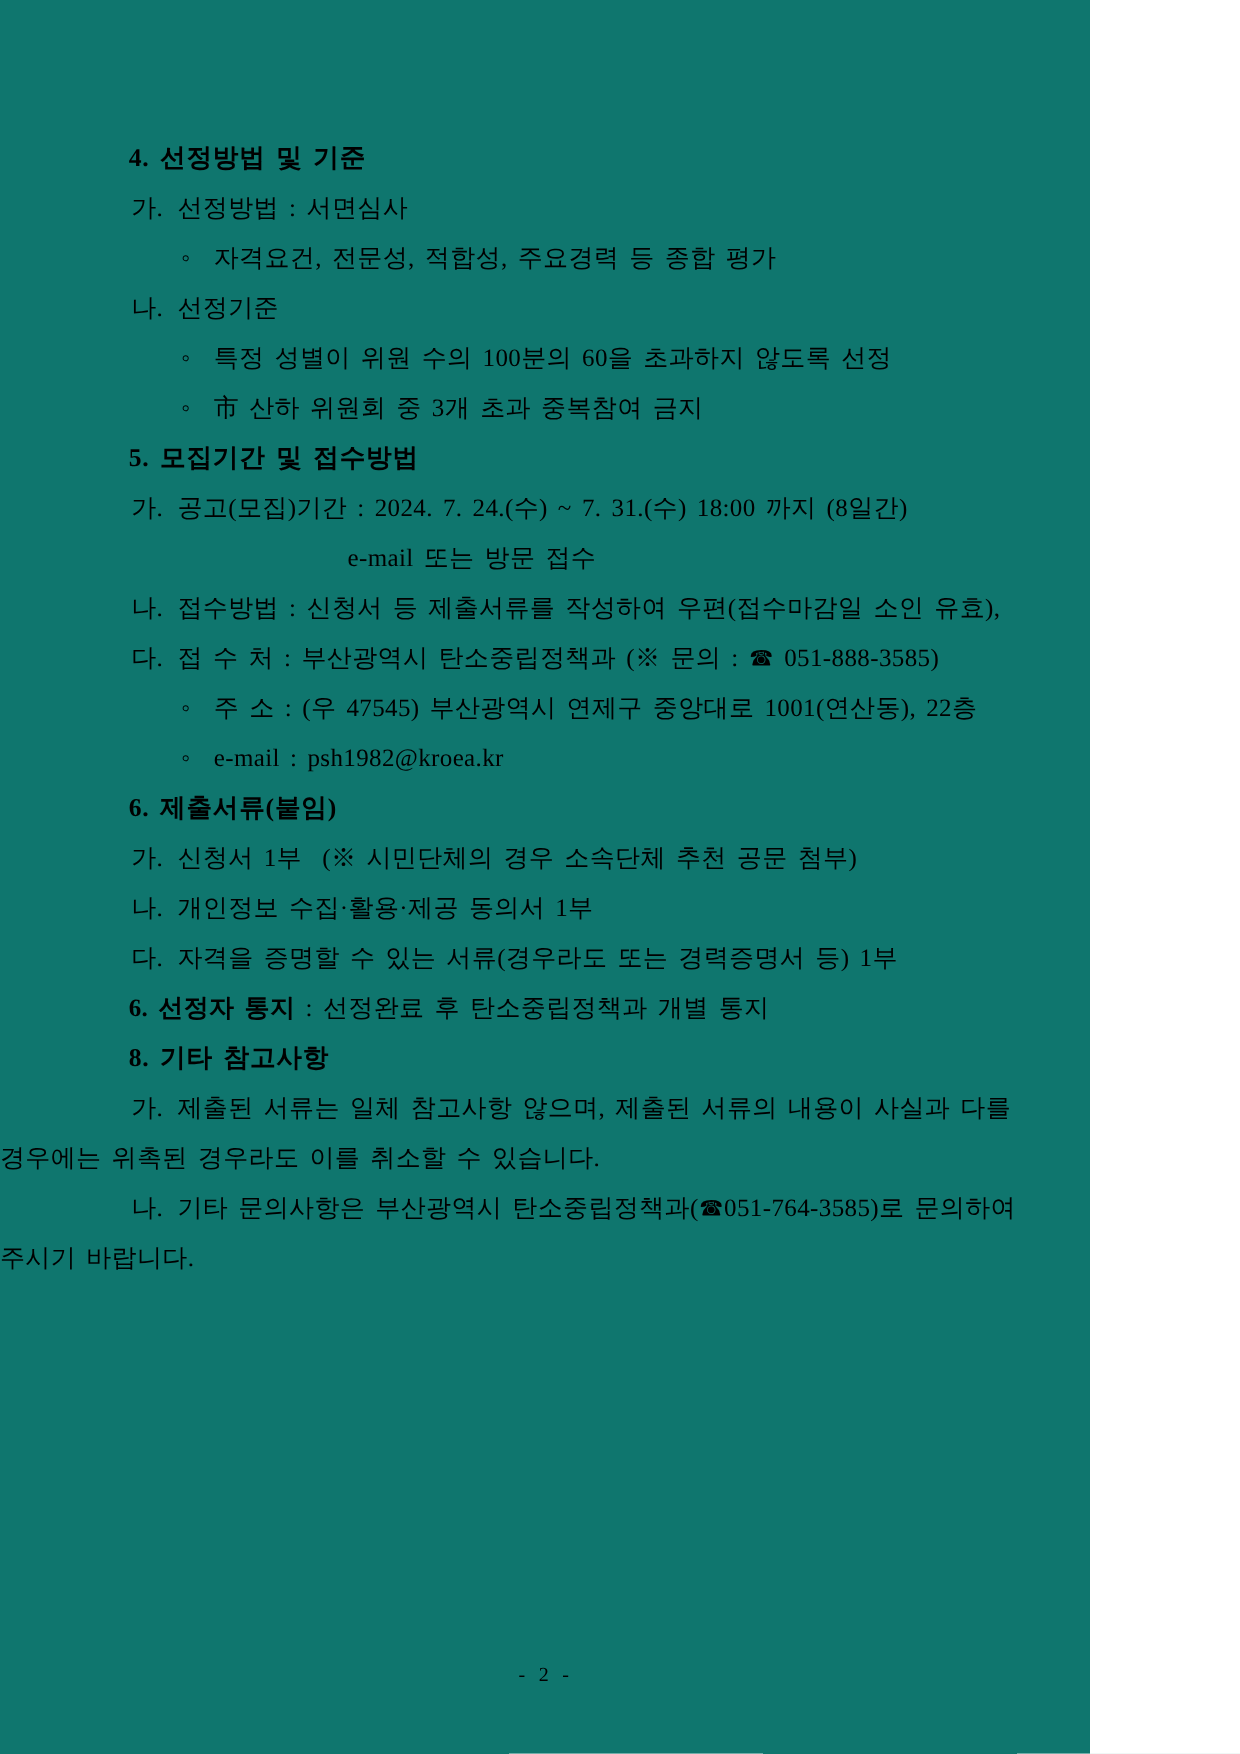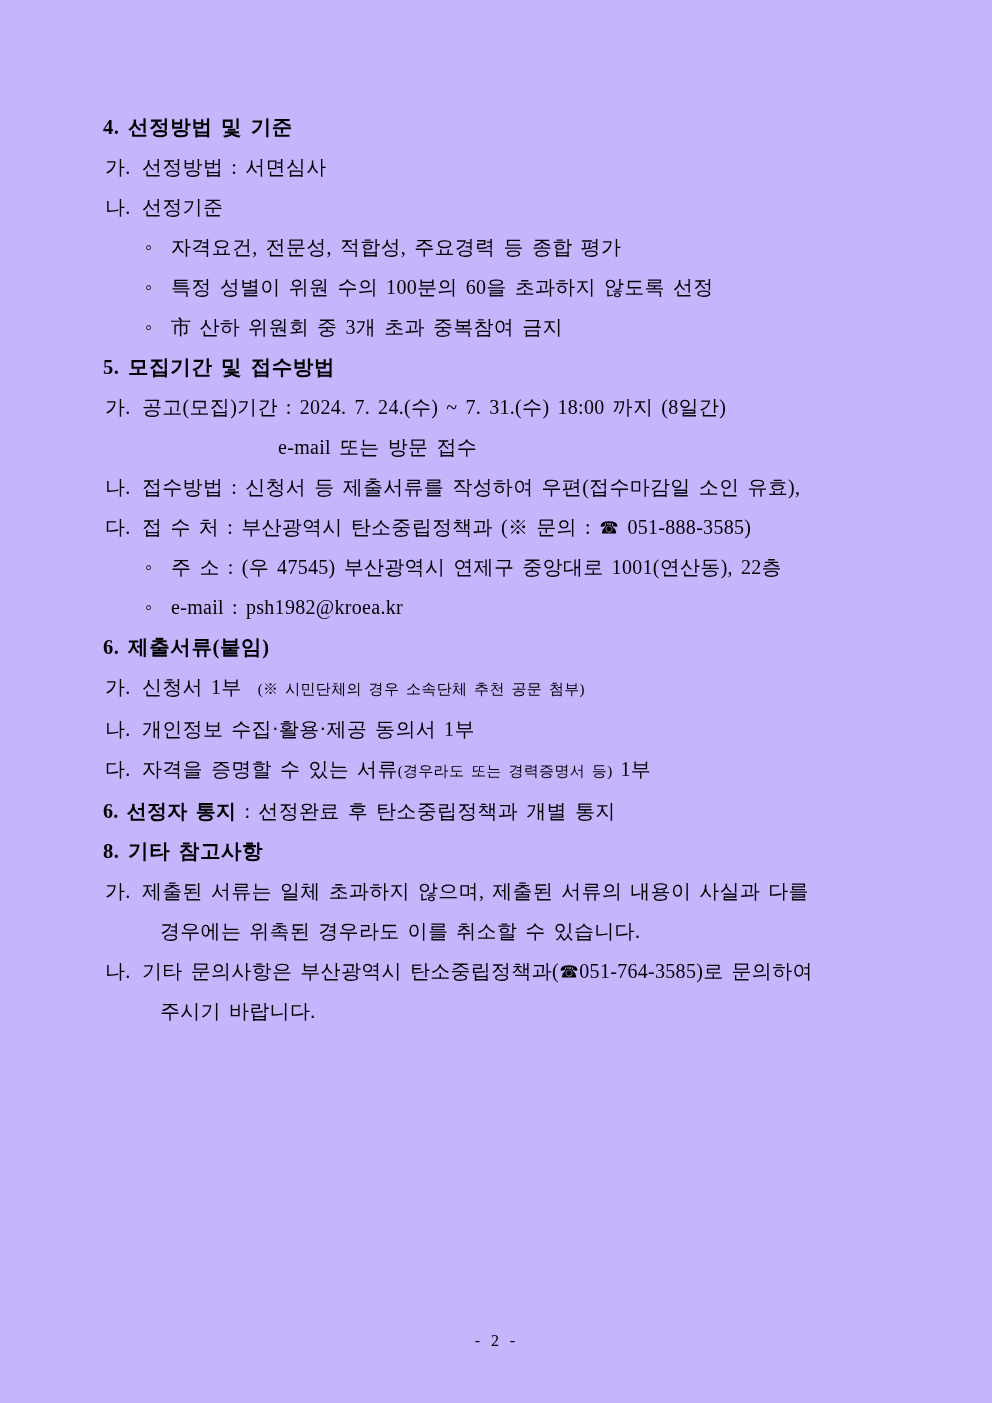--- a/index.html
+++ b/index.html
@@ -1,66 +1,66 @@
 <!DOCTYPE html>
 <html><head>
 <meta charset="utf-8">
 <style>
   * { margin: 0; padding: 0; box-sizing: border-box; }
   html, body { background: #ffffff; }
   .page {
     position: relative;
-    width: 992px;
+    width: 872px;
     height: 1403px;
-    background: #c4b5fd;
+    background: #0f766e;
     color: #000000;
     font-family: "Liberation Serif", "DejaVu Serif", serif;
     font-size: 20px;
     letter-spacing: 0.3px;
     word-spacing: 0.14em;
     overflow: hidden;
   }
   .content { padding-top: 115px; }
   .line {
     line-height: 24px;
     margin-bottom: 16px;
     white-space: pre-wrap;
   }
   .heading { font-weight: bold; margin-top: 8px; letter-spacing: 0.6px; font-size: 20.5px; }
   .content > section:first-of-type .heading { margin-top: 0; }
   .l1 { padding-left: 103px; }
   .l2 { padding-left: 105px; }
   .l3 { padding-left: 145px; }
-  .cont-text { padding-left: 160px; }
+  .cont-text { }
   .cont-email { padding-left: 278px; }
   .lbl { display: inline-block; width: 37px; }
   .bullet { display: inline-block; width: 26px; }
-  .small { font-size: 15px; }
+  .small { font-size: 20px; }
   .bold { font-weight: bold; }
   .footer {
     position: absolute;
     left: 0;
     top: 1332px;
     width: 100%;
     text-align: center;
     font-size: 16px;
     letter-spacing: 2px;
   }
 </style>
 </head>
 <body>
 
 <div class="page">
   <main class="content">
 
     <section>
       <h2 class="line l1 heading">4. 선정방법 및 기준</h2>
       <div class="line l2"><span class="lbl">가.</span><span>선정방법 : 서면심사</span></div>
+      <div class="line l3"><span class="bullet">◦</span><span>자격요건, 전문성, 적합성, 주요경력 등 종합 평가</span></div>
       <div class="line l2"><span class="lbl">나.</span><span>선정기준</span></div>
-      <div class="line l3"><span class="bullet">◦</span><span>자격요건, 전문성, 적합성, 주요경력 등 종합 평가</span></div>
       <div class="line l3"><span class="bullet">◦</span><span>특정 성별이 위원 수의 100분의 60을 초과하지 않도록 선정</span></div>
       <div class="line l3"><span class="bullet">◦</span><span>市 산하 위원회 중 3개 초과 중복참여 금지</span></div>
     </section>
 
     <section>
       <h2 class="line l1 heading">5. 모집기간 및 접수방법</h2>
       <div class="line l2"><span class="lbl">가.</span><span>공고(모집)기간 : 2024. 7. 24.(수) ~ 7. 31.(수) 18:00 까지 (8일간)</span></div>
       <div class="line cont-email"><span>e-mail 또는 방문 접수</span></div>
       <div class="line l2"><span class="lbl">나.</span><span>접수방법 : 신청서 등 제출서류를 작성하여 우편(접수마감일 소인 유효),</span></div>
       <div class="line l2"><span class="lbl">다.</span><span>접 수 처 : 부산광역시 탄소중립정책과 (※ 문의 : </span><span>☎</span><span> 051-888-3585)</span></div>
@@ -74,21 +74,21 @@
       <div class="line l2"><span class="lbl">나.</span><span>개인정보 수집·활용·제공 동의서 1부</span></div>
       <div class="line l2"><span class="lbl">다.</span><span>자격을 증명할 수 있는 서류</span><span class="small">(경우라도 또는 경력증명서 등)</span><span> 1부</span></div>
     </section>
 
     <section>
       <div class="line l1"><span class="bold">6. 선정자 통지</span><span> : 선정완료 후 탄소중립정책과 개별 통지</span></div>
     </section>
 
     <section>
       <h2 class="line l1 heading">8. 기타 참고사항</h2>
-      <div class="line l2"><span class="lbl">가.</span><span>제출된 서류는 일체 초과하지 않으며, 제출된 서류의 내용이 사실과 다를</span></div>
+      <div class="line l2"><span class="lbl">가.</span><span>제출된 서류는 일체 참고사항 않으며, 제출된 서류의 내용이 사실과 다를</span></div>
       <div class="line cont-text"><span>경우에는 위촉된 경우라도 이를 취소할 수 있습니다.</span></div>
       <div class="line l2"><span class="lbl">나.</span><span>기타 문의사항은 부산광역시 탄소중립정책과(</span><span>☎</span><span>051-764-3585)로 문의하여</span></div>
       <div class="line cont-text"><span>주시기 바랍니다.</span></div>
     </section>
 
   </main>
 
   <div class="footer">- 2 -</div>
 </div>
 

